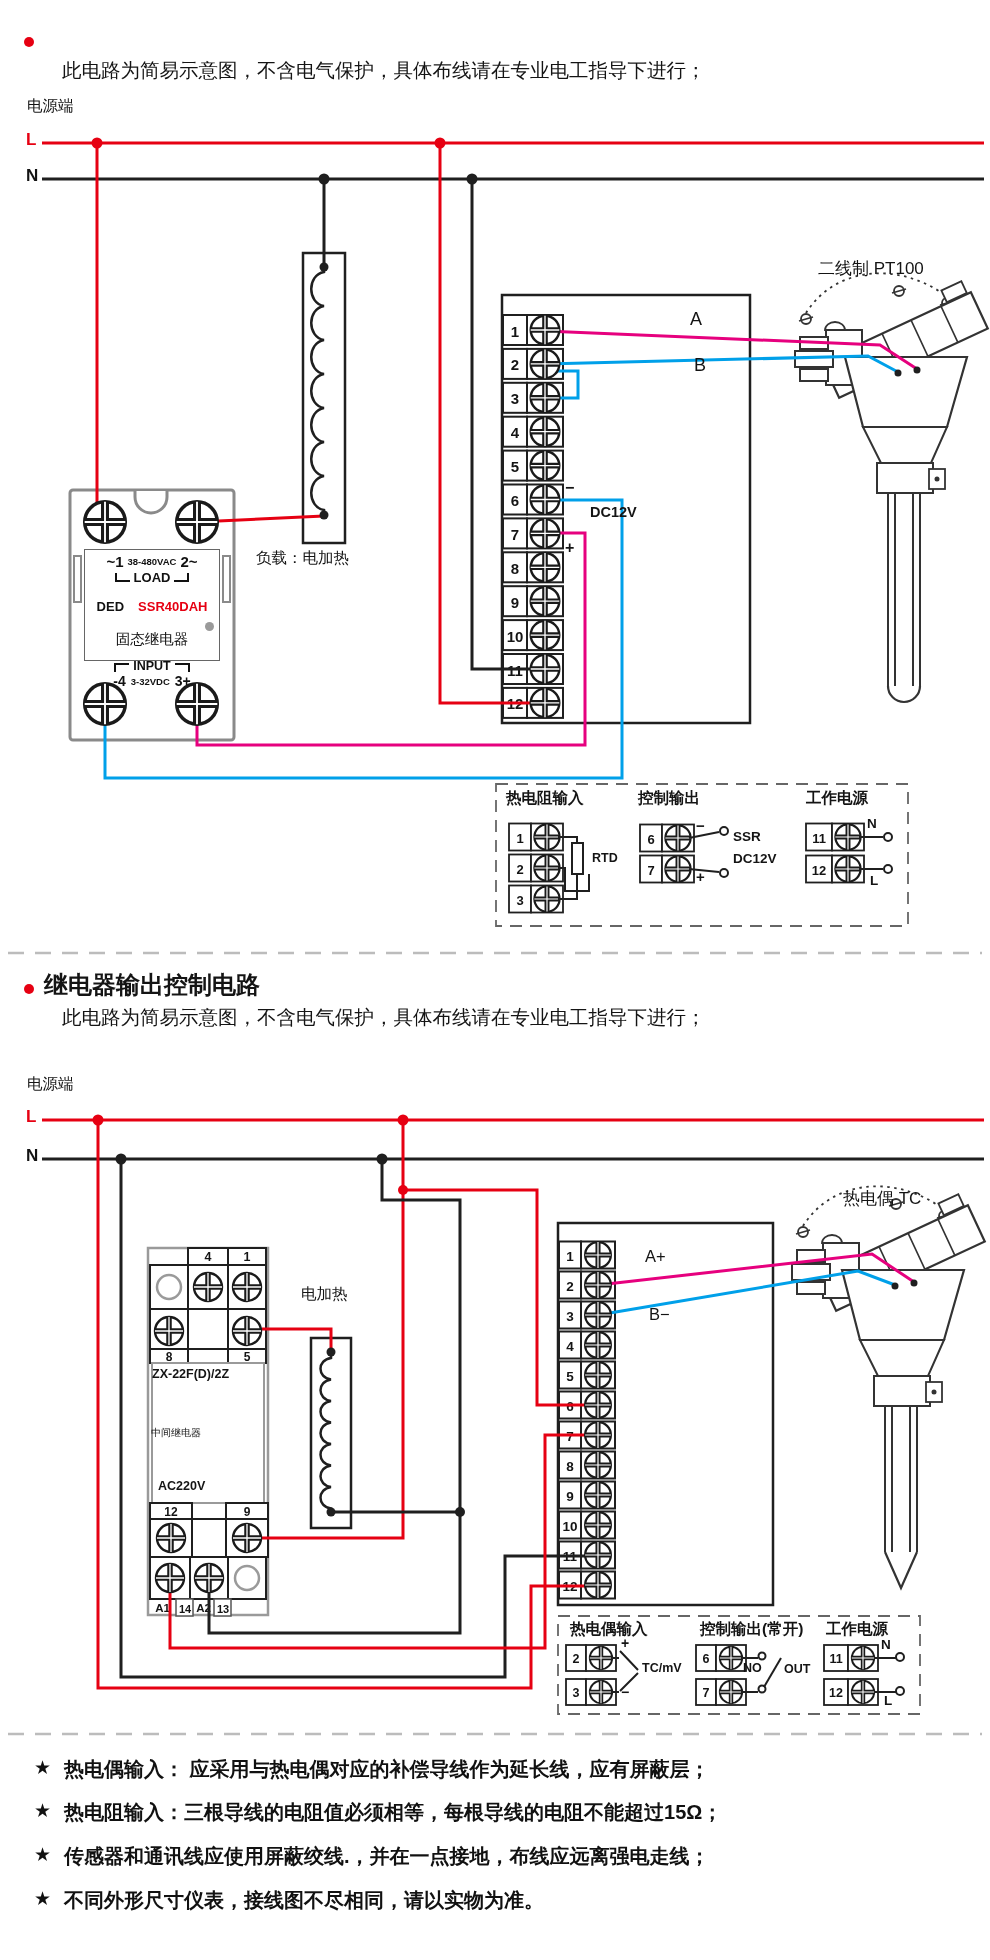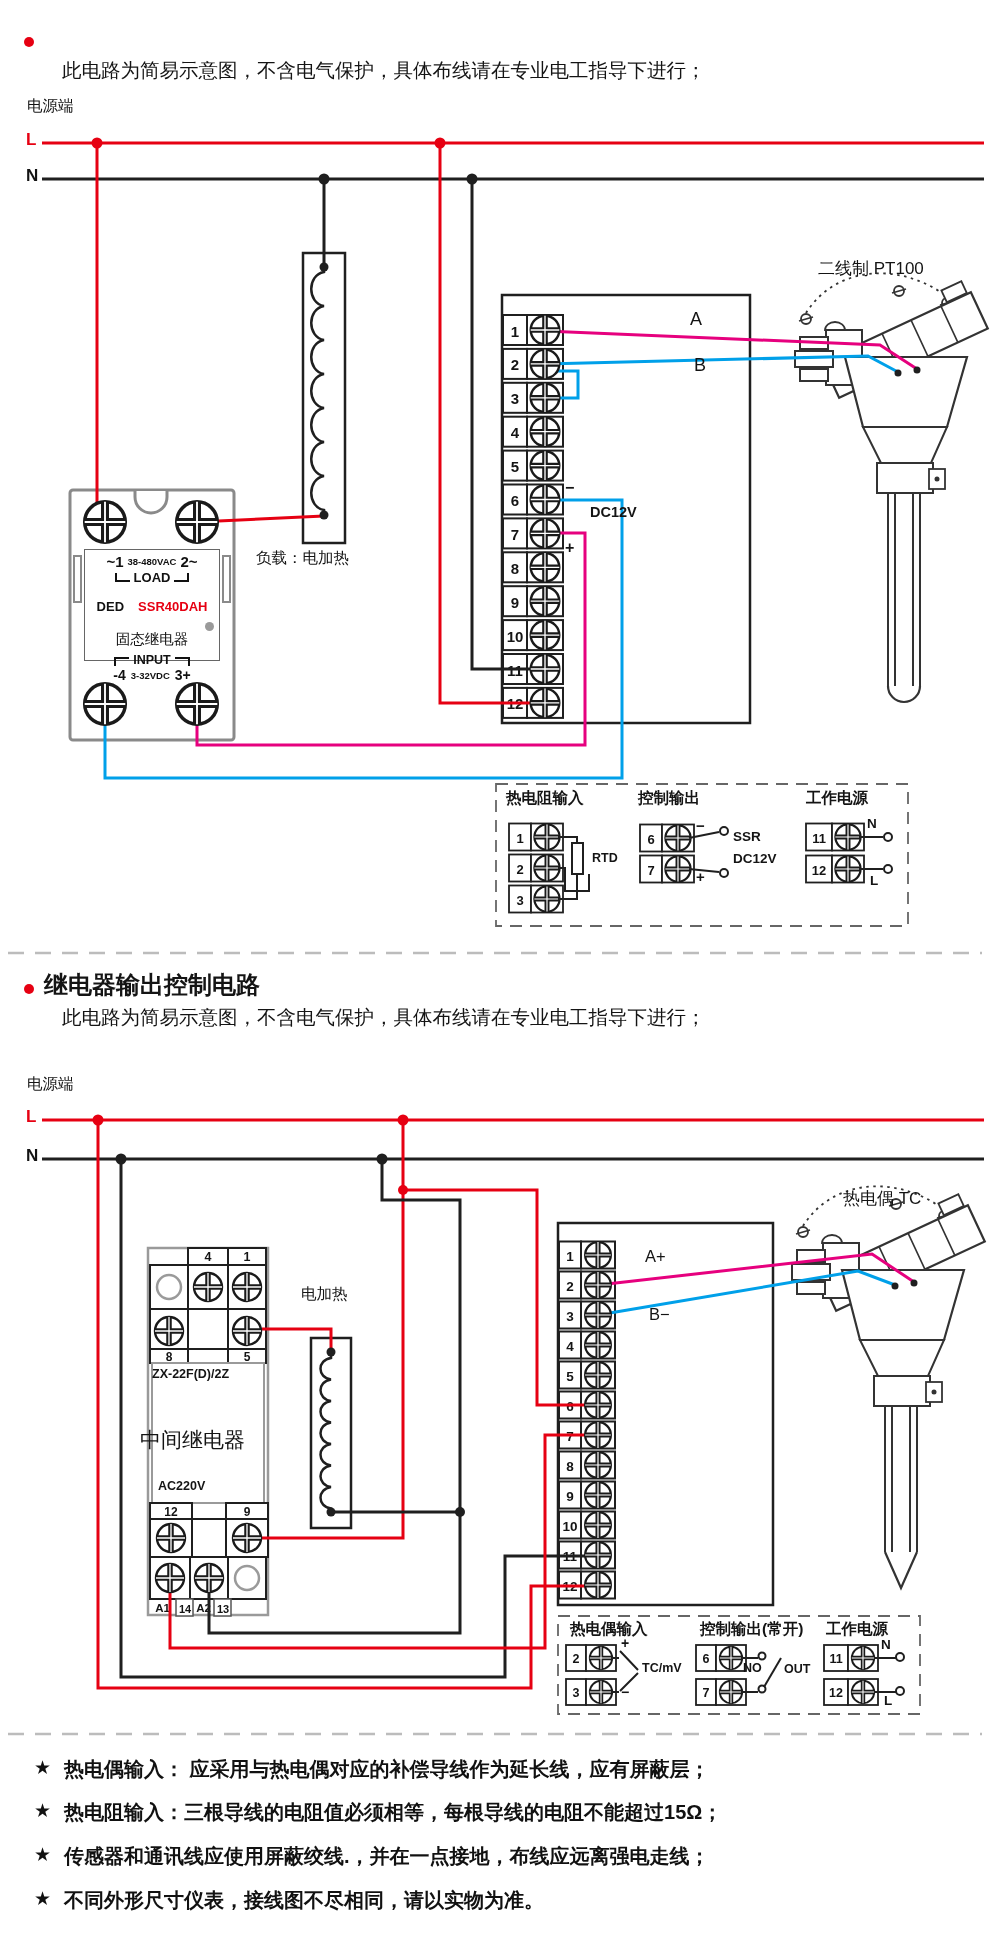--- a/index.html
+++ b/index.html
@@ -410,21 +410,21 @@
         <span class="fs13">LOAD</span>
         <span class="hbr r"></span>
       </div>
   <div class="ssrrow" style="gap:14px;margin-top:14px">
         <span class="fs13">DED</span>
         <span class="fs13 red">SSR40DAH</span>
       </div>
   <div class="ssrrow fs145" style="margin-top:16px">
         <span>固态继电器</span>
       </div>
-  <div class="ssrrow" style="margin-top:4px">
+  <div class="ssrrow" style="margin-top:10px">
         <span class="tbr l"></span>
         <span style="font-size:12.5px;font-weight:bold">INPUT</span>
         <span class="tbr r"></span>
       </div>
   <div class="ssrrow" style="gap:5px">
         <span class="fs14">-4</span>
         <span class="fs10">3-32VDC</span>
         <span class="fs14">3+</span>
       </div>
   <span class="led"></span>
@@ -450,21 +450,21 @@
 <div class="lbl b" style="left:870px;top:873px;font-size:13.5px">L</div>
 
 <div class="dot9" style="left:24px;top:984px"></div>
 <div class="lbl b" style="left:44px;top:971px;font-size:24px">继电器输出控制电路</div>
 <div class="lbl" style="left:62px;top:1006px;font-size:19.5px">此电路为简易示意图，不含电气保护，具体布线请在专业电工指导下进行；</div>
 <div class="lbl" style="left:27px;top:1075px;font-size:15.5px">电源端</div>
 <div class="lbl b red" style="left:26px;top:1107px;font-size:17px">L</div>
 <div class="lbl b" style="left:26px;top:1146px;font-size:17px">N</div>
 
 <div class="lbl b tc" style="left:152px;top:1367px;width:112px;font-size:12.5px">ZX-22F(D)/2Z</div>
-<div class="lbl tc" style="left:140px;top:1427px;width:115px;font-size:21px">中间继电器</div>
+<div class="lbl tc" style="left:151px;top:1427px;width:115px;font-size:10px">中间继电器</div>
 <div class="lbl b" style="left:158px;top:1479px;font-size:12.5px">AC220V</div>
 <div class="lbl" style="left:301px;top:1285px;font-size:15.5px">电加热</div>
 <div class="lbl" style="left:645px;top:1247px;font-size:16.5px">A+</div>
 <div class="lbl" style="left:649px;top:1305px;font-size:16.5px">B−</div>
 <div class="lbl" style="left:843px;top:1189px;font-size:17px">热电偶 TC</div>
 
 <div class="lbl b" style="left:570px;top:1620px;font-size:15.5px">热电偶输入</div>
 <div class="lbl b" style="left:700px;top:1620px;font-size:15.5px">控制输出(常开)</div>
 <div class="lbl b" style="left:826px;top:1620px;font-size:15.5px">工作电源</div>
 <div class="lbl b" style="left:621px;top:1635px;font-size:14px">+</div>

